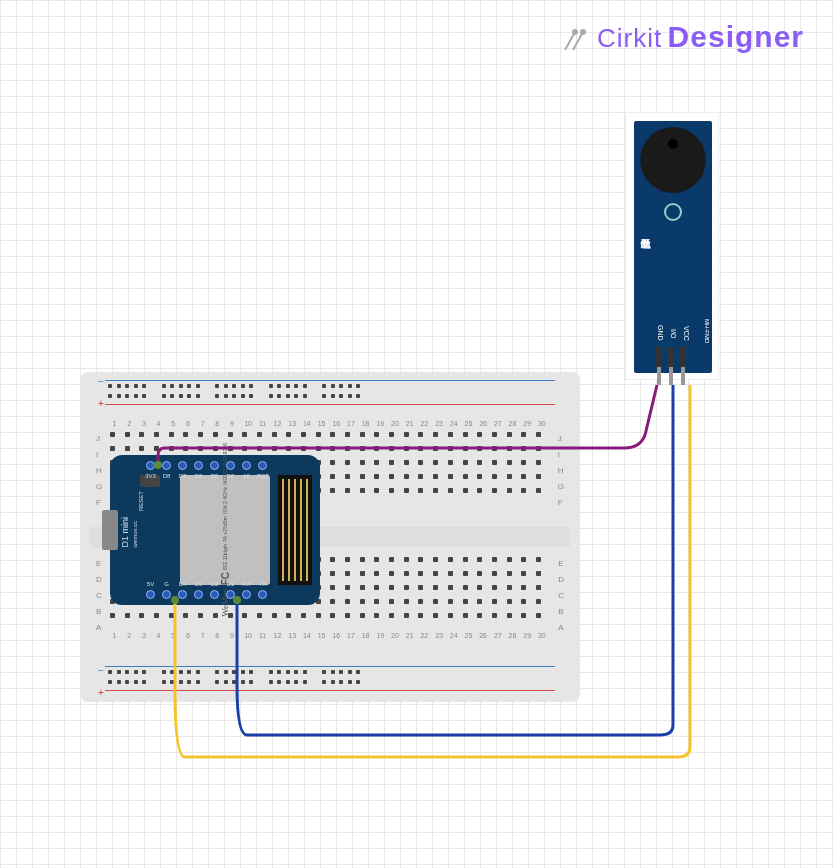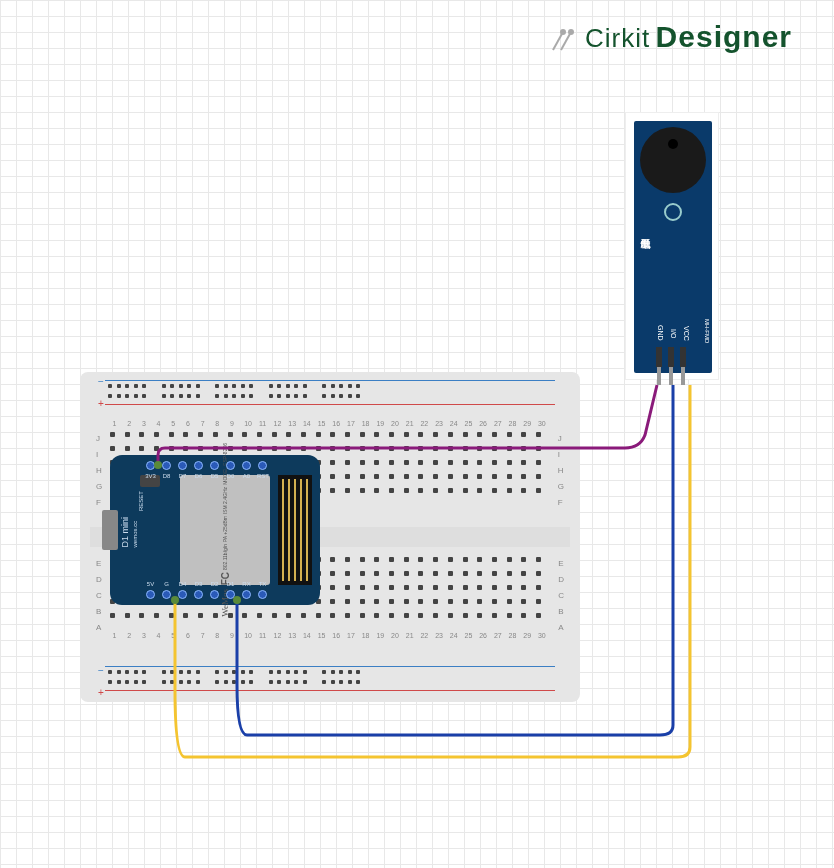--- a/index.html
+++ b/index.html
@@ -14,22 +14,22 @@
   position: absolute;
   inset: 0;
   background-image:
     linear-gradient(#e8e8e8 1px, transparent 1px),
     linear-gradient(90deg, #e8e8e8 1px, transparent 1px);
   background-size: 16px 16px;
 }
 .watermark {
   position: absolute;
   top: 20px;
-  right: 42px;
-  color: #14532d;
+  right: 30px;
+  color: #8b5cf6;
   font-weight: 300;
   letter-spacing: 1px;
 }
 .watermark .icon {
   display: inline-block;
   margin-right: 4px;
   vertical-align: middle;
 }
 .watermark .light { font-size: 26px; font-weight: 400; }
 .watermark .bold { font-size: 30px; font-weight: 700; }

